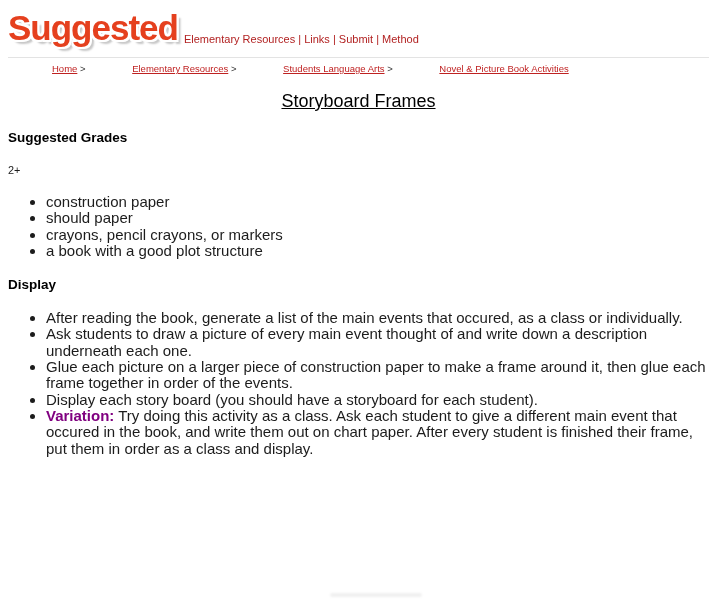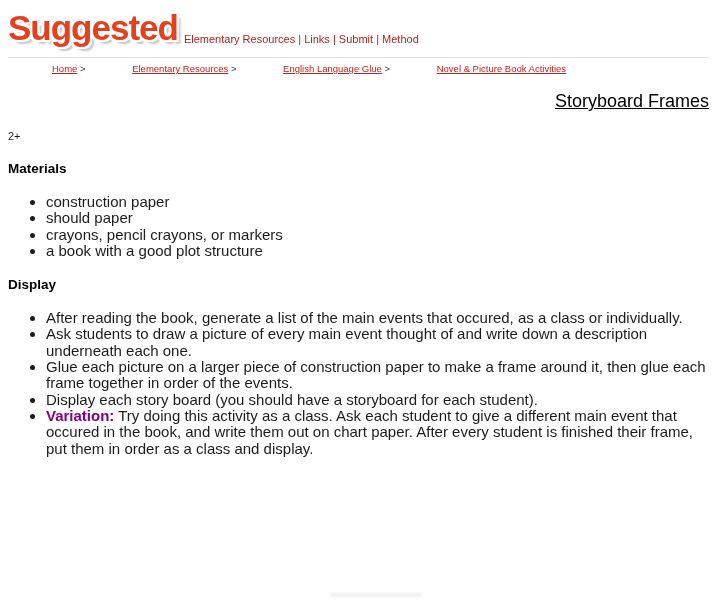--- a/index.html
+++ b/index.html
@@ -42,21 +42,21 @@
   .breadcrumb { margin-top: 5px; font-size: 9.5px; line-height: 11px; white-space: nowrap; }
   .breadcrumb a { color: #bf2121; text-decoration: underline; margin-left: 44px; }
   .breadcrumb .bsep { color: #333333; }
 
   
   h1.page-title {
     margin: 17px 0 0 0;
     font-size: 18px;
     font-weight: normal;
     line-height: 21px;
-    text-align: right;
+    text-align: center;
     text-decoration: underline;
     color: #000000;
   }
 
   
   h3.section-heading {
     font-size: 13.5px;
     font-weight: bold;
     line-height: 16px;
     margin: 18px 0 0 0;
@@ -93,27 +93,27 @@
 
 <div class="page">
 
   <div class="header">
     <a href="#" class="logo">Suggested</a>
     <div class="topnav"><a href="#">Elementary Resources</a><span class="sep"> | </span><a href="#">Links</a><span class="sep"> | </span><a href="#">Submit</a><span class="sep"> | </span><a href="#">Method</a></div>
   </div>
 
   <hr class="rule">
 
-  <div class="breadcrumb"><a href="#">Home</a><span class="bsep"> &gt; </span><a href="#">Elementary Resources</a><span class="bsep"> &gt; </span><a href="#">English Language Glue</a><span class="bsep"> &gt; </span><a href="#">Novel &amp; Picture Book Activities</a></div>
+  <div class="breadcrumb"><a href="#">Home</a><span class="bsep"> &gt; </span><a href="#">Elementary Resources</a><span class="bsep"> &gt; </span><a href="#">Students Language Arts</a><span class="bsep"> &gt; </span><a href="#">Novel &amp; Picture Book Activities</a></div>
 
   <h1 class="page-title">Storyboard Frames</h1>
 
   <div id="article-body">
+      <h3 class="section-heading">Suggested Grades</h3>
       <p class="body-text">2+</p>
-      <h3 class="section-heading">Materials</h3>
       <ul class="body-list">
         <li>construction paper</li>
         <li>should paper</li>
         <li>crayons, pencil crayons, or markers</li>
         <li>a book with a good plot structure</li>
       </ul>
       <h3 class="section-heading">Display</h3>
       <ul class="body-list">
         <li>After reading the book, generate a list of the main events that occured, as a class or individually.</li>
         <li>Ask students to draw a picture of every main event thought of and write down a description underneath each one.</li>

